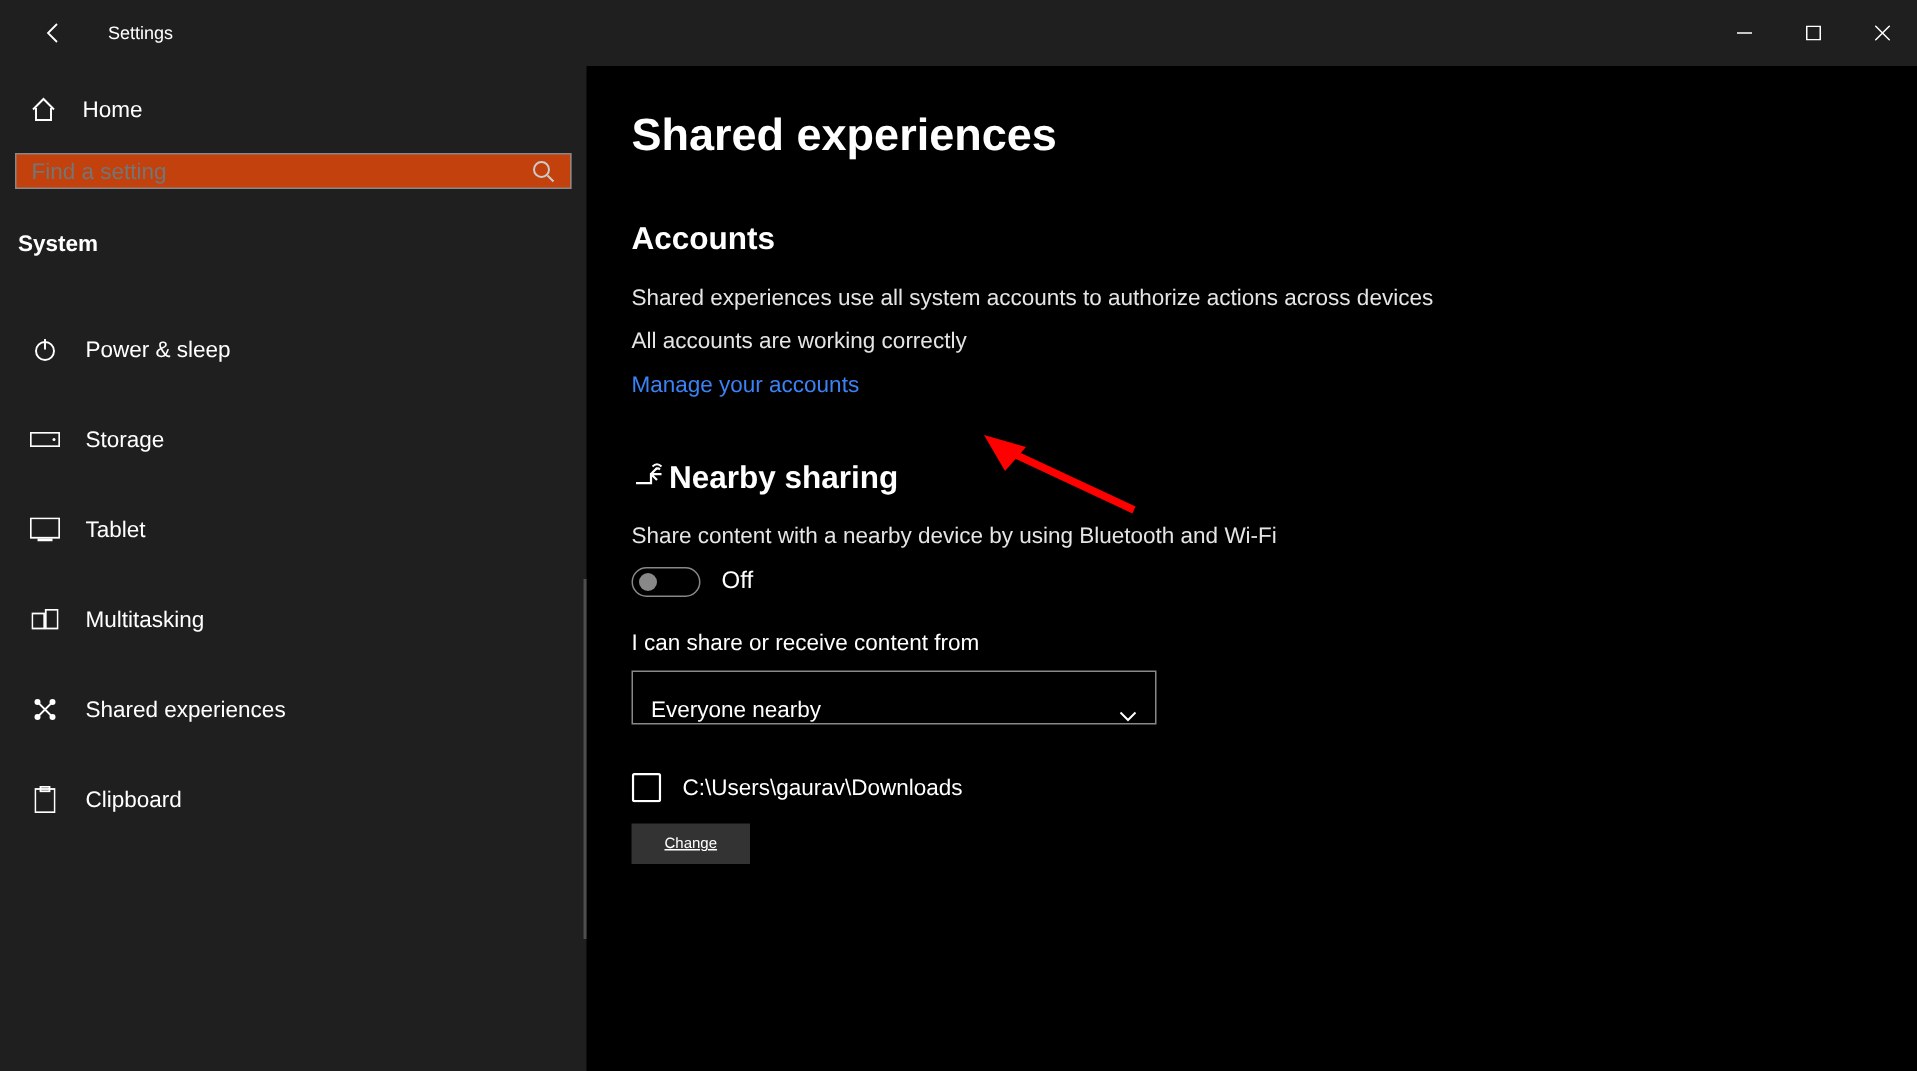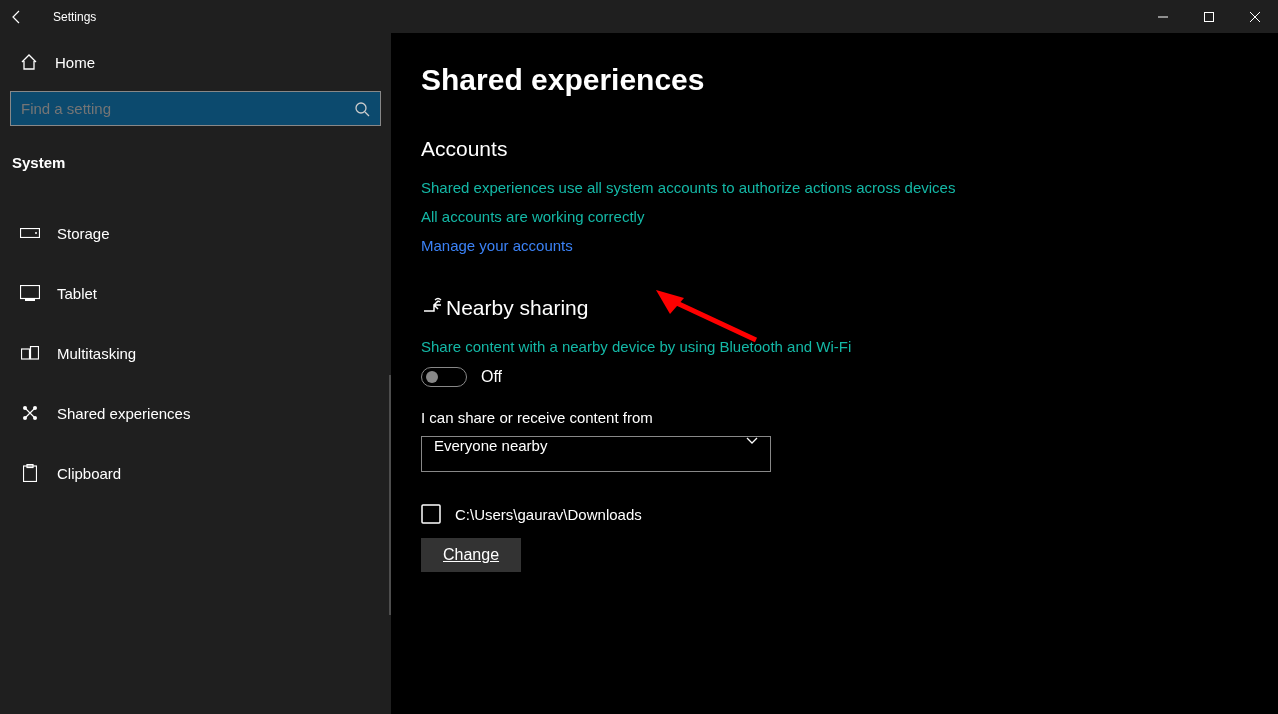--- a/index.html
+++ b/index.html
@@ -6,25 +6,25 @@
   body {
     width: 1278px;
     height: 714px;
     background: #000;
     font-family: "Segoe UI", sans-serif;
     color: #fff;
     overflow: hidden;
     position: relative;
   }
   .titlebar {
-    height: 33px;
+    height: 44px;
     display: flex;
     align-items: center;
     justify-content: space-between;
-    padding-left: 9px;
+    padding-left: 28px;
   }
   .title-left {
     display: flex;
     align-items: center;
     gap: 28px;
     font-size: 12px;
   }
   .title-controls {
     display: flex;
     height: 100%;
@@ -48,23 +48,23 @@
   }
   .home-row {
     display: flex;
     align-items: center;
     gap: 17px;
     padding: 20px 12px 20px 10px;
     font-size: 15px;
   }
   .search {
     margin: 0 0 0 0;
-    height: 35px;
+    height: 24px;
     border: 1px solid #888;
-    background: #0c4a6e;
+    background: #c2410c;
     display: flex;
     align-items: center;
     padding: 0 10px;
     justify-content: space-between;
   }
   .search input {
     background: transparent;
     border: none;
     outline: none;
     color: #ccc;
@@ -106,33 +106,33 @@
     padding: 30px 30px 0 30px;
     overflow: hidden;
   }
   .h1 {
     font-size: 30px;
     font-weight: 600;
     margin-bottom: 40px;
   }
   .h2 {
     font-size: 21px;
-    font-weight: 400;
+    font-weight: 700;
     margin-bottom: 18px;
   }
   .h2-row {
     display: flex;
     align-items: center;
     gap: 1px;
     margin-bottom: 18px;
   }
   .h2-row .h2 { margin-bottom: 0; }
   .txt {
     font-size: 15px;
-    color: #14b8a6;
+    color: #e5e5e5;
     margin-bottom: 12px;
     max-width: 600px;
   }
   .link {
     color: #3b82f6;
     font-size: 15px;
     cursor: pointer;
   }
   .block-gap { height: 42px; }
   .toggle-row {
@@ -158,37 +158,37 @@
   }
   .label {
     font-size: 15px;
     margin-bottom: 10px;
   }
   .select {
     width: 350px;
     height: 36px;
     border: 1px solid #888;
     display: flex;
-    align-items: flex-start;
+    align-items: flex-end;
     justify-content: space-between;
     padding: 0 12px;
     font-size: 15px;
     margin-bottom: 32px;
   }
   .path-row {
     display: flex;
     align-items: center;
     gap: 14px;
     margin-bottom: 14px;
     font-size: 15px;
   }
   .btn {
     background: #333;
     padding: 8px 22px;
-    font-size: 16px;
+    font-size: 10px;
     display: inline-block;
     text-decoration: underline;
   }
   .arrow-annotation {
     position: absolute;
     left: 656px;
     top: 290px;
     pointer-events: none;
   }
   svg { display: block; }
@@ -243,20 +243,29 @@
             <line x1="11" y1="11" x2="15" y2="15" stroke="#ccc" stroke-width="1.3"></line>
           </svg>
       </span>
     </div>
 
     <div class="section-label">System</div>
 
     <div class="nav">
       <div class="nav-item">
         <span class="ic">
+          <svg width="18" height="18" viewBox="0 0 18 18">
+              <circle cx="9" cy="10" r="6" stroke="#fff" stroke-width="1.3" fill="none"></circle>
+              <line x1="9" y1="2" x2="9" y2="9" stroke="#fff" stroke-width="1.3"></line>
+            </svg>
+        </span>
+        <span>Power &amp; sleep</span>
+      </div>
+      <div class="nav-item">
+        <span class="ic">
           <svg width="20" height="10" viewBox="0 0 20 10">
               <rect x="0.5" y="0.5" width="19" height="9" stroke="#fff" stroke-width="1.2" fill="none"></rect>
               <circle cx="16" cy="5" r="1" fill="#fff"></circle>
             </svg>
         </span>
         <span>Storage</span>
       </div>
       <div class="nav-item">
         <span class="ic">
           <svg width="20" height="16" viewBox="0 0 20 16">

